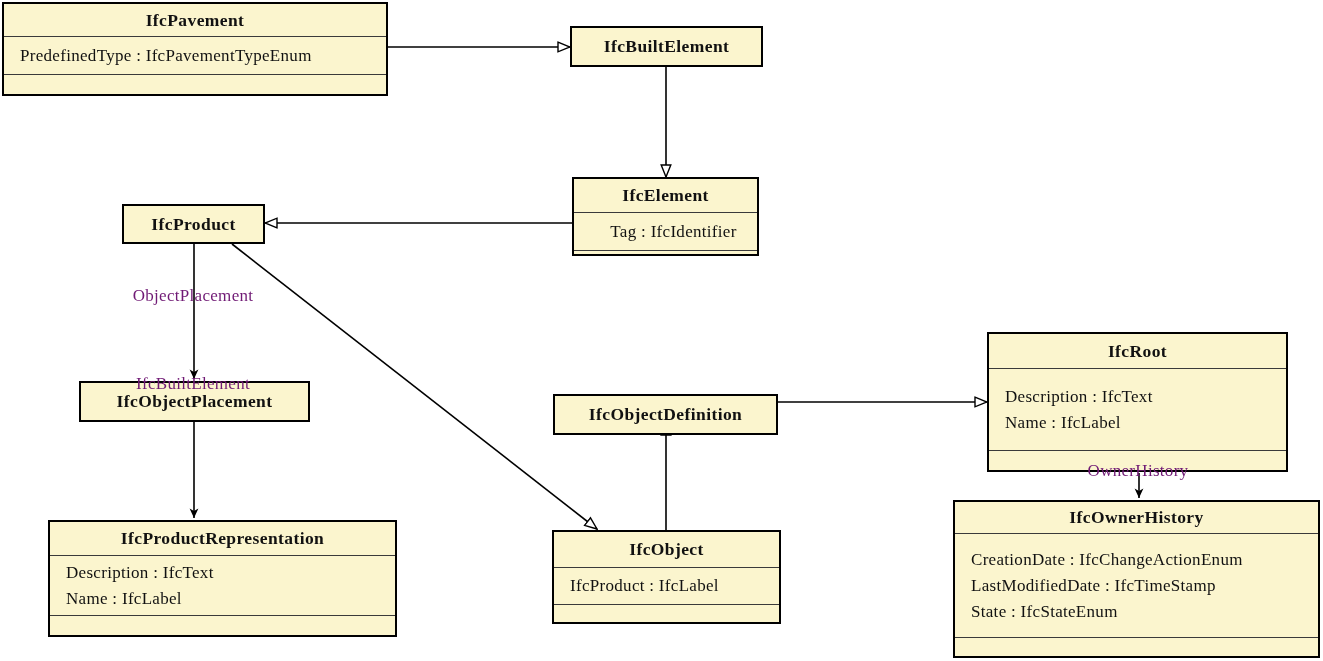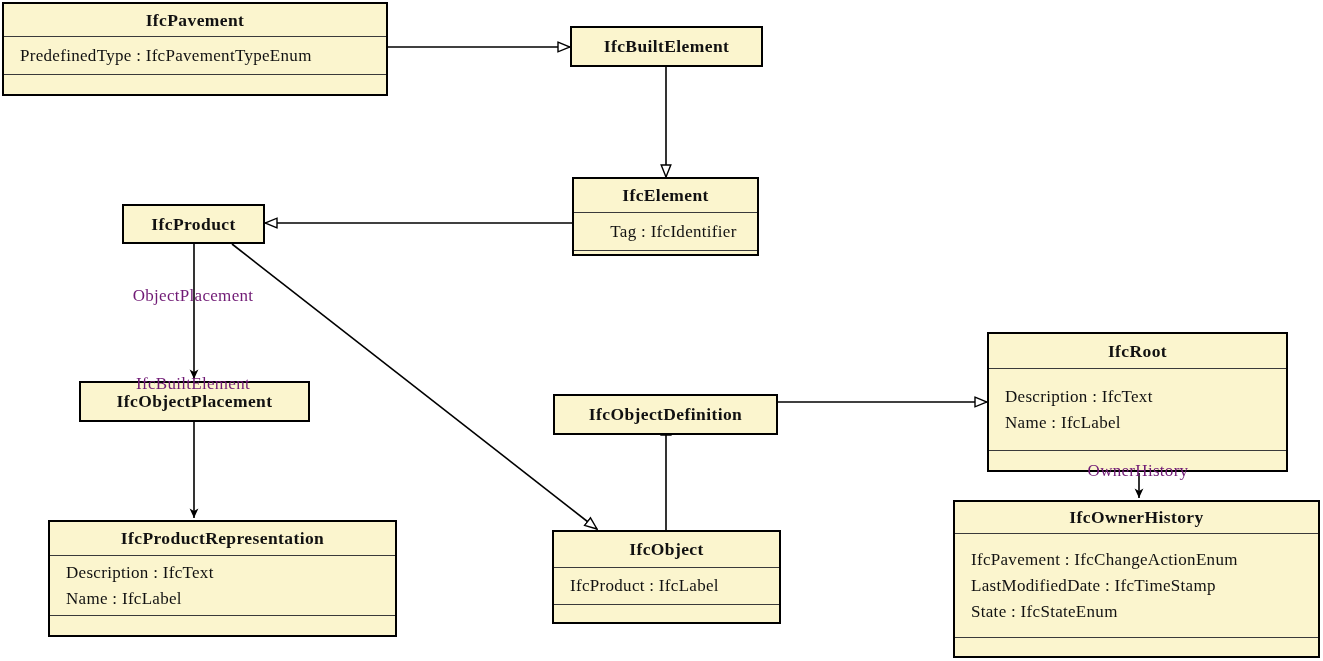--- a/index.html
+++ b/index.html
@@ -138,21 +138,21 @@
     <div class="title" style="height: 34px;">IfcRoot</div>
     <div class="attrs" style="height: 82px;">
         <div class="attr-line">Description : IfcText</div>
         <div class="attr-line">Name : IfcLabel</div>
       </div>
     <div class="footer"></div>
   </div>
     <div class="node" style="left: 953px; top: 500px; width: 367px; height: 158px;">
     <div class="title" style="height: 31px;">IfcOwnerHistory</div>
     <div class="attrs" style="height: 104px;">
-        <div class="attr-line">IfcPavement : IfcChangeActionEnum</div>
+        <div class="attr-line">CreationDate : IfcChangeActionEnum</div>
         <div class="attr-line">LastModifiedDate : IfcTimeStamp</div>
         <div class="attr-line">State : IfcStateEnum</div>
       </div>
     <div class="footer"></div>
   </div>
     <div class="edge-label" style="left: 193px; top: 296px;">ObjectPlacement</div>
     <div class="edge-label" style="left: 193px; top: 384px;">IfcBuiltElement</div>
     <div class="edge-label" style="left: 1138px; top: 471px;">OwnerHistory</div>
   </div>
 

